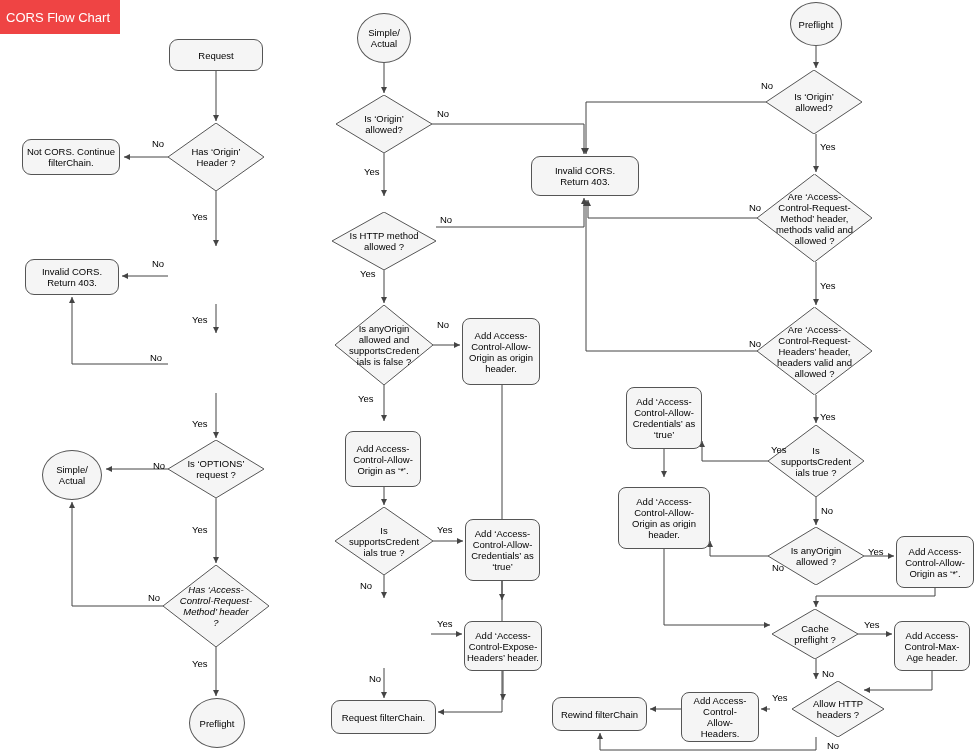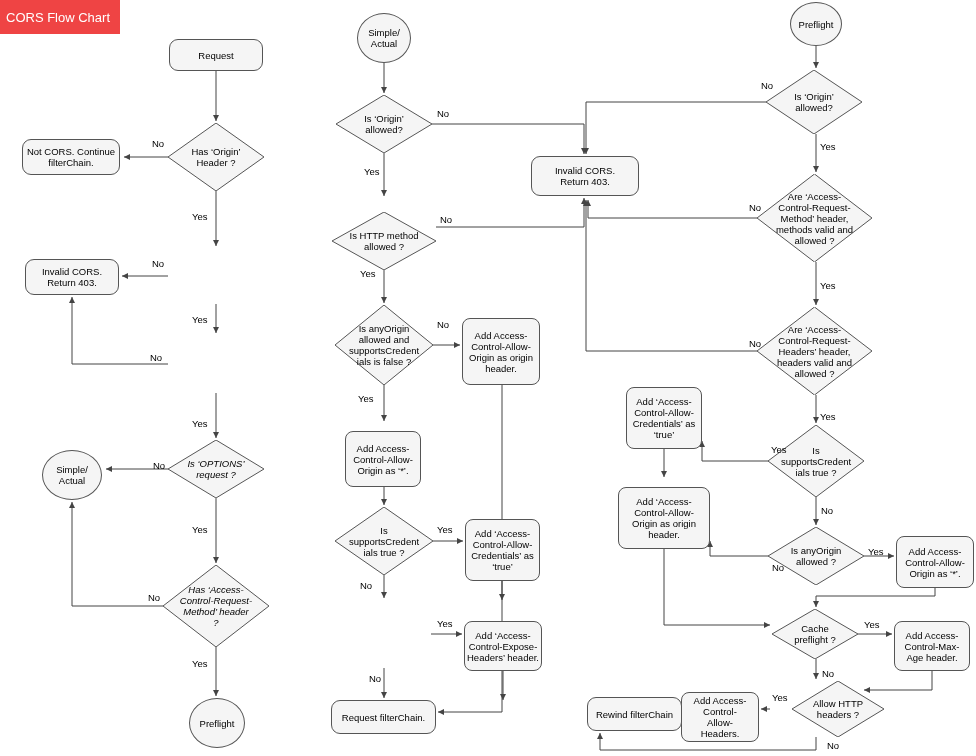--- a/index.html
+++ b/index.html
@@ -154,21 +154,21 @@
 
 <div class="node round" style="left: 169px; top: 39px; width: 94px; height: 32px;"><div>Request</div></div>
     <div class="node round" style="left: 22px; top: 139px; width: 98px; height: 36px;"><div>Not CORS. Continue
 filterChain.</div></div>
     <div class="node diamond" style="left: 168px; top: 123px; width: 96px; height: 68px;"><svg class="diamond-shape" viewBox="0 0 100 100" preserveAspectRatio="none">
         <polygon points="50,0 100,50 50,100 0,50" fill="#f5f5f5" stroke="#555555" stroke-width="1" vector-effect="non-scaling-stroke"></polygon>
       </svg><div class="diamond-label">Has ‘Origin’
 Header ?</div></div>
     <div class="node round" style="left: 25px; top: 259px; width: 94px; height: 36px;"><div>Invalid CORS.
 Return 403.</div></div>
-    <div class="node diamond" style="left: 168px; top: 440px; width: 96px; height: 58px; font-style: italic;"><svg class="diamond-shape" viewBox="0 0 100 100" preserveAspectRatio="none">
+    <div class="node diamond" style="left: 168px; top: 440px; width: 96px; height: 58px;"><svg class="diamond-shape" viewBox="0 0 100 100" preserveAspectRatio="none">
         <polygon points="50,0 100,50 50,100 0,50" fill="#f5f5f5" stroke="#555555" stroke-width="1" vector-effect="non-scaling-stroke"></polygon>
       </svg><div class="diamond-label">Is ‘OPTIONS’
 request ?</div></div>
     <div class="node ellipse" style="left: 42px; top: 450px; width: 60px; height: 50px;"><div>Simple/
 Actual</div></div>
     <div class="node diamond" style="left: 163px; top: 565px; width: 106px; height: 82px; font-style: italic;"><svg class="diamond-shape" viewBox="0 0 100 100" preserveAspectRatio="none">
         <polygon points="50,0 100,50 50,100 0,50" fill="#f5f5f5" stroke="#555555" stroke-width="1" vector-effect="non-scaling-stroke"></polygon>
       </svg><div class="diamond-label">Has ‘Access-
 Control-Request-
 Method’ header
@@ -259,21 +259,21 @@
 Control-Max-
 Age header.</div></div>
     <div class="node diamond" style="left: 792px; top: 681px; width: 92px; height: 56px;"><svg class="diamond-shape" viewBox="0 0 100 100" preserveAspectRatio="none">
         <polygon points="50,0 100,50 50,100 0,50" fill="#f5f5f5" stroke="#555555" stroke-width="1" vector-effect="non-scaling-stroke"></polygon>
       </svg><div class="diamond-label">Allow HTTP
 headers ?</div></div>
     <div class="node rect" style="left: 681px; top: 684px; width: 78px; height: 50px;"><div>Add Access-
 Control-
 Allow-
 Headers.</div></div>
-    <div class="node round" style="left: 552px; top: 697px; width: 95px; height: 34px; margin-left: 35px;"><div>Rewind filterChain</div></div>
+    <div class="node round" style="left: 552px; top: 697px; width: 95px; height: 34px;"><div>Rewind filterChain</div></div>
     <div class="edge-label" style="left: 152px; top: 138px;">No</div>
     <div class="edge-label" style="left: 192px; top: 211px;">Yes</div>
     <div class="edge-label" style="left: 152px; top: 258px;">No</div>
     <div class="edge-label" style="left: 192px; top: 314px;">Yes</div>
     <div class="edge-label" style="left: 150px; top: 352px;">No</div>
     <div class="edge-label" style="left: 192px; top: 418px;">Yes</div>
     <div class="edge-label" style="left: 153px; top: 460px;">No</div>
     <div class="edge-label" style="left: 192px; top: 524px;">Yes</div>
     <div class="edge-label" style="left: 148px; top: 592px;">No</div>
     <div class="edge-label" style="left: 192px; top: 658px;">Yes</div>

